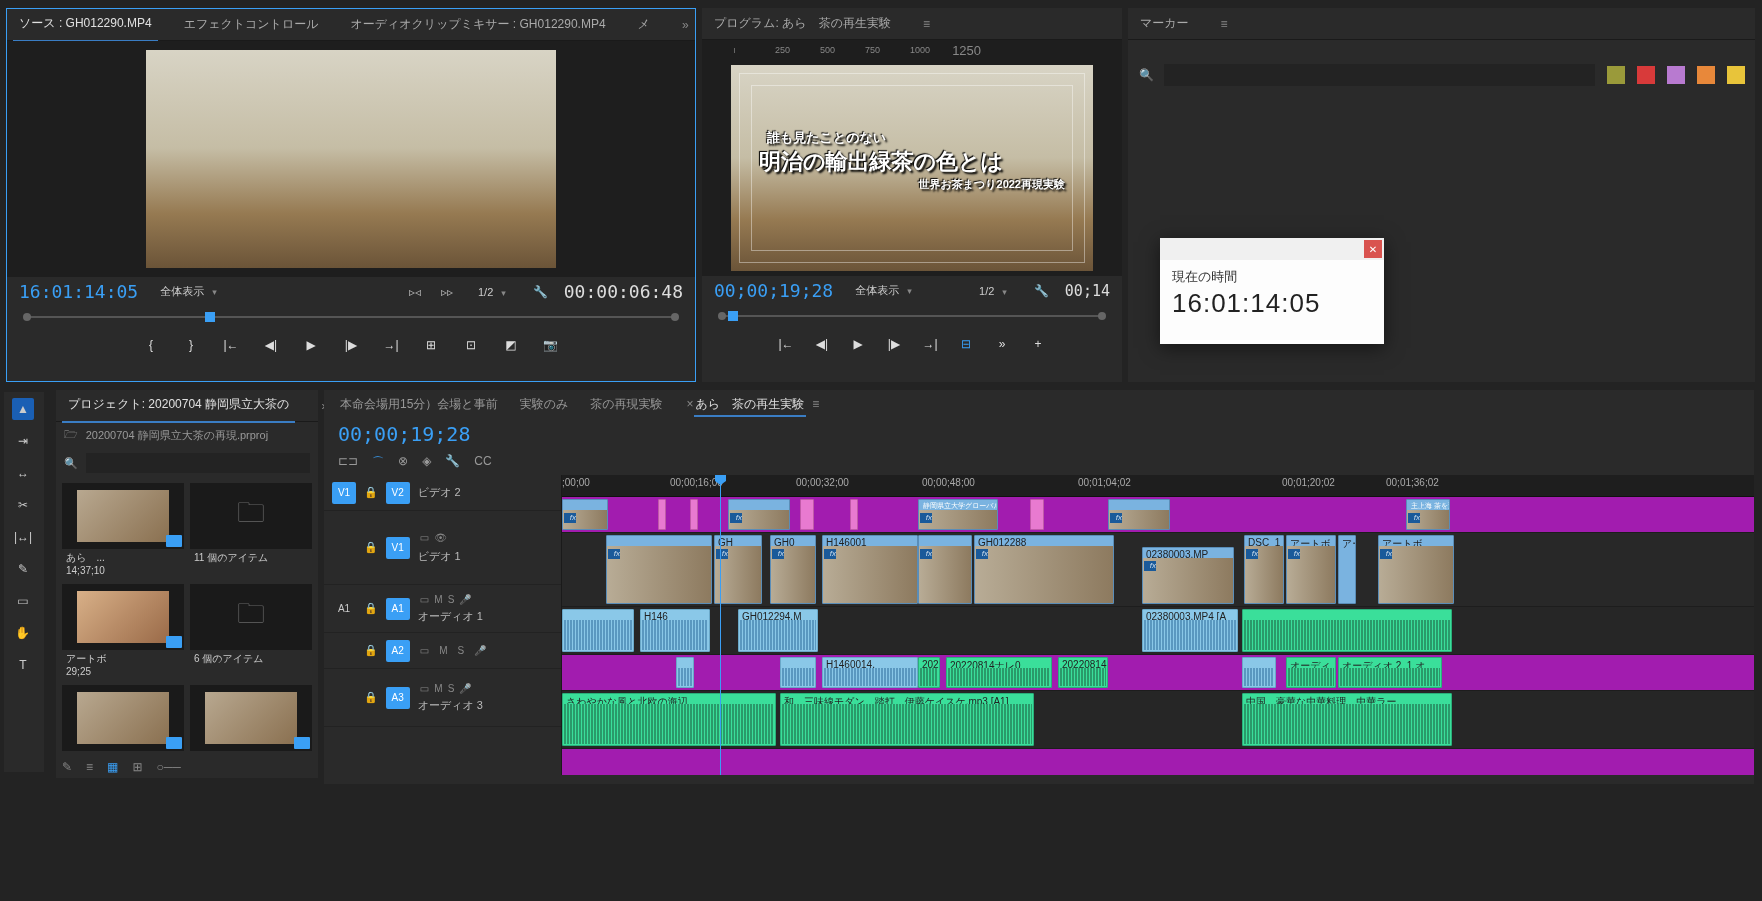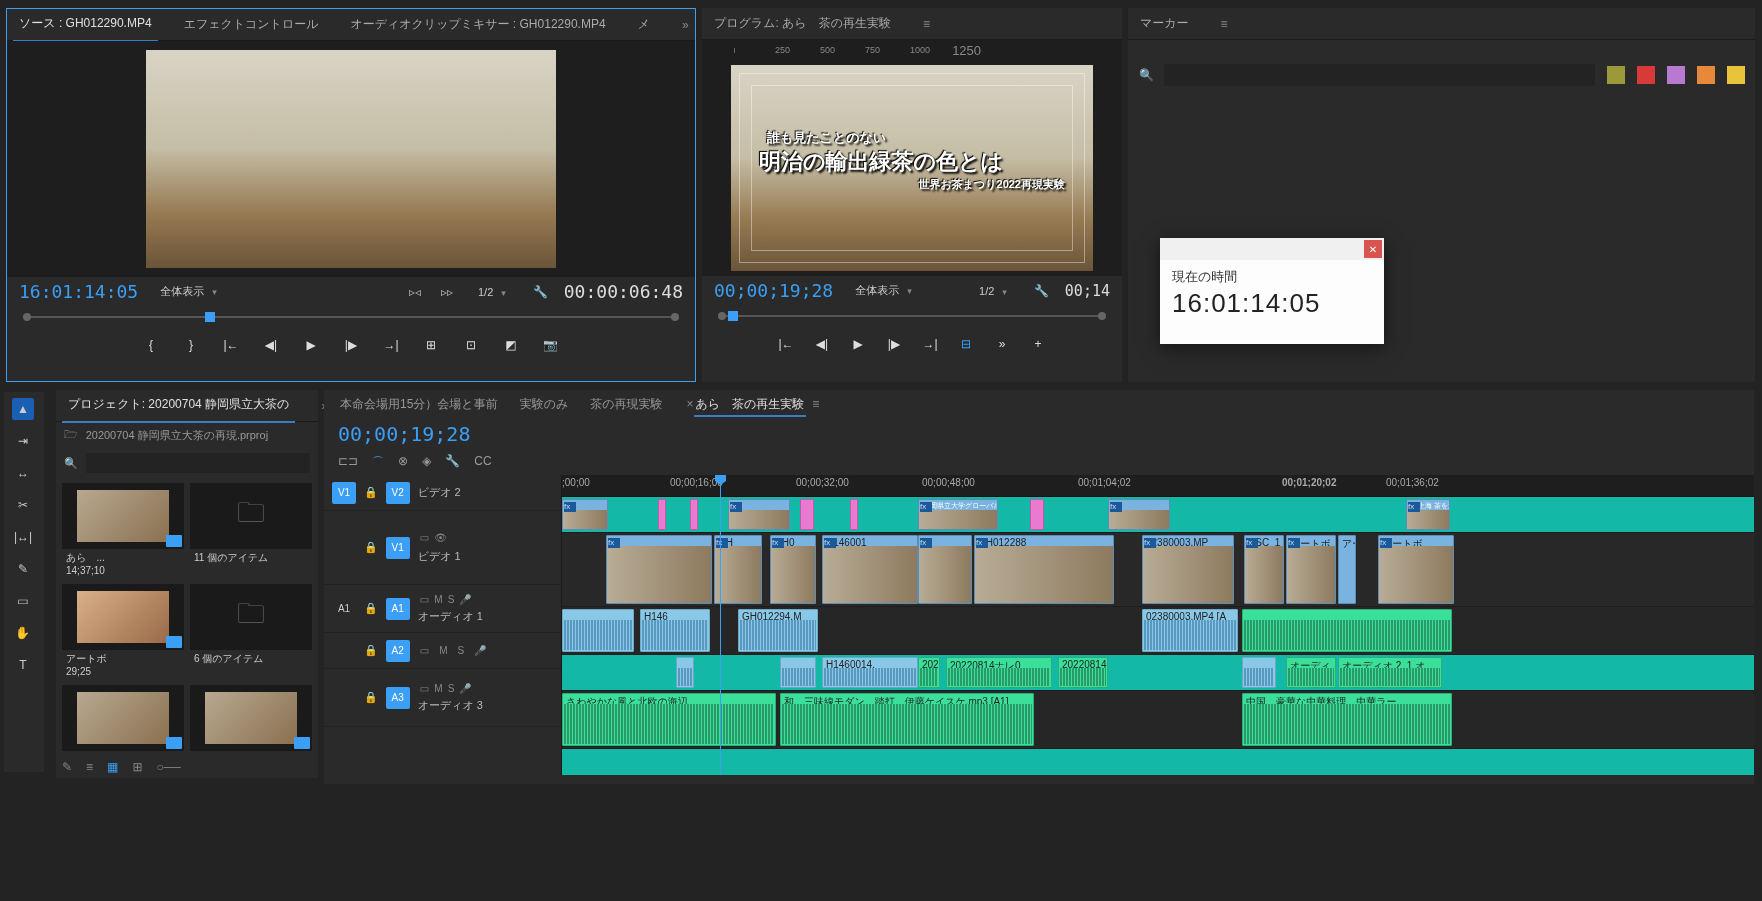--- a/index.html
+++ b/index.html
@@ -79,40 +79,40 @@
 .track-head { display:flex; align-items:center; height:40px; border-bottom:1px solid #222; padding:0 8px; gap:8px; font-size:11px;}
 .track-head.v2{height:36px;}
 .track-head.v1{height:74px;}
 .track-head.a1{height:48px;}
 .track-head.a2{height:36px;}
 .track-head.a3{height:58px;}
 .tgt{width:24px;height:22px;color:#ccc;display:flex;align-items:center;justify-content:center;border-radius:2px;font-size:10px;}
 .tgt.on{background:#3a9ff5;color:#fff;}
 .lock{color:#888;font-size:11px;cursor:pointer;}
 .sm-ic{color:#888;font-size:10px;margin-left:2px;}
-.track-area { flex:1; position: relative; background:#14b8a6; overflow:hidden;}
+.track-area { flex:1; position: relative; background:#a21caf; overflow:hidden;}
 .ruler { height:22px; background:#1e1e1e; position:relative; border-bottom:1px solid #111;}
 .ruler-lab{position:absolute;color:#aaa;font-size:10px;top:2px;}
 .ph{position:absolute;top:0;bottom:0;width:1px;background:#3a9ff5;left:158px;z-index:10;}
 .ph::before{content:"";position:absolute;top:0;left:-5px;width:11px;height:10px;background:#3a9ff5;clip-path:polygon(0 0,100% 0,100% 60%,50% 100%,0 60%);}
 .lane{position:absolute;left:0;right:0;border-bottom:1px solid #1d1d1d;}
 .lane.v2{top:22px;height:36px;}
 .lane.v1{top:58px;height:74px;background:#282828;}
 .lane.a1{top:132px;height:48px;background:#262626;}
 .lane.a2{top:180px;height:36px;}
 .lane.a3{top:216px;height:58px;background:#262626;}
 .clip{position:absolute;top:2px;bottom:2px;border-radius:1px;overflow:hidden;font-size:10px;color:#222;padding:1px 3px;white-space:nowrap;}
 .c-vid{background:#7ab3e0;border:1px solid #5a8db8;}
 .c-vid .th{position:absolute;inset:10px 0 0 0;background:linear-gradient(90deg,#b8ac96,#8d7a5f);}
 .c-gfx{background:#e87ad0;border:1px solid #c05aa8;}
 .c-aud{background:#3adf9a;border:1px solid #2aaf7a;}
 .c-aud2{background:#8ac8e8;border:1px solid #6aa8c8;}
 .wave{position:absolute;inset:10px 1px 1px 1px;background:repeating-linear-gradient(90deg,#2a9a6a 0 2px,#3adf9a 2px 3px);}
 .wave2{position:absolute;inset:10px 1px 1px 1px;background:repeating-linear-gradient(90deg,#5a98c0 0 2px,#8ac8e8 2px 3px);}
-.fx-b{position:absolute;top:2px;width:12px;height:10px;background:#1a5a9a;font-size:8px;color:#cde;text-align:left;}
+.fx-b{position:absolute;top:13px;width:12px;height:10px;background:#1a5a9a;font-size:8px;color:#cde;text-align:right;font-style:italic;}
 </style>
 </head>
 <body>
 
 <div id="source-panel" class="panel">
   <div class="tab-bar">
     <span class="tab active">ソース : GH012290.MP4</span>
     <span class="tab">エフェクトコントロール</span>
     <span class="tab">オーディオクリップミキサー : GH012290.MP4</span>
     <span class="tab">メ</span>
@@ -379,21 +379,21 @@
         </span>
       </div>
     </div>
     <div class="track-area" id="track-area">
       <div class="ruler" id="tl-ruler">
           <span class="ruler-lab" style="left: 0px;">;00;00</span>
           <span class="ruler-lab" style="left: 108px;">00;00;16;00</span>
           <span class="ruler-lab" style="left: 234px;">00;00;32;00</span>
           <span class="ruler-lab" style="left: 360px;">00;00;48;00</span>
           <span class="ruler-lab" style="left: 492px; padding-left: 24px;">00;01;04;02</span>
-          <span class="ruler-lab" style="left: 720px; font-weight: bold;">00;01;20;02</span>
+          <span class="ruler-lab" style="left: 720px;">00;01;20;02</span>
           <span class="ruler-lab" style="left: 824px;">00;01;36;02</span>
         </div>
       <div class="ph"></div>
       <div class="lane v2" id="lane-v2">
           <div class="clip c-vid" style="left: 0px; width: 46px;">
             <div class="th"></div>
             <div class="fx-b" style="left: 1px;">fx</div>
           </div>
           <div class="clip c-gfx" style="left: 96px; width: 4px;"></div>
           <div class="clip c-gfx" style="left: 128px; width: 8px;"></div>
@@ -425,21 +425,21 @@
             <div class="fx-b" style="left: 1px;">fx</div>
           </div>
           <div class="clip c-vid" style="left: 152px; width: 48px;">GH<div class="th"></div><div class="fx-b" style="left: 1px;">fx</div></div>
           <div class="clip c-vid" style="left: 208px; width: 46px;">GH0<div class="th"></div><div class="fx-b" style="left: 1px;">fx</div></div>
           <div class="clip c-vid" style="left: 260px; width: 96px;">H146001<div class="th"></div><div class="fx-b" style="left: 1px;">fx</div></div>
           <div class="clip c-vid" style="left: 356px; width: 54px;">
             <div class="th"></div>
             <div class="fx-b" style="left: 1px;">fx</div>
           </div>
           <div class="clip c-vid" style="left: 412px; width: 140px;">GH012288<div class="th"></div><div class="fx-b" style="left: 1px;">fx</div></div>
-          <div class="clip c-vid" style="left: 580px; width: 92px;">02380003.MP<div class="th"></div><div class="fx-b" style="left: 1px;">fx</div></div>
+          <div class="clip c-vid" style="left: 580px; width: 92px; margin-top: 12px;">02380003.MP<div class="th"></div><div class="fx-b" style="left: 1px;">fx</div></div>
           <div class="clip c-vid" style="left: 682px; width: 40px;">DSC_1<div class="th"></div><div class="fx-b" style="left: 1px;">fx</div></div>
           <div class="clip c-vid" style="left: 724px; width: 50px;">アートボ<div class="th"></div><div class="fx-b" style="left: 1px;">fx</div></div>
           <div class="clip c-vid" style="left: 776px; width: 18px;">アー</div>
           <div class="clip c-vid" style="left: 816px; width: 76px;">アートボ<div class="th"></div><div class="fx-b" style="left: 1px;">fx</div></div>
         </div>
       <div class="lane a1" id="lane-a1">
           <div class="clip c-aud2" style="left: 0px; width: 72px;">
             <div class="wave2"></div>
           </div>
           <div class="clip c-aud2" style="left: 78px; width: 70px;">H146<div class="wave2"></div></div>

